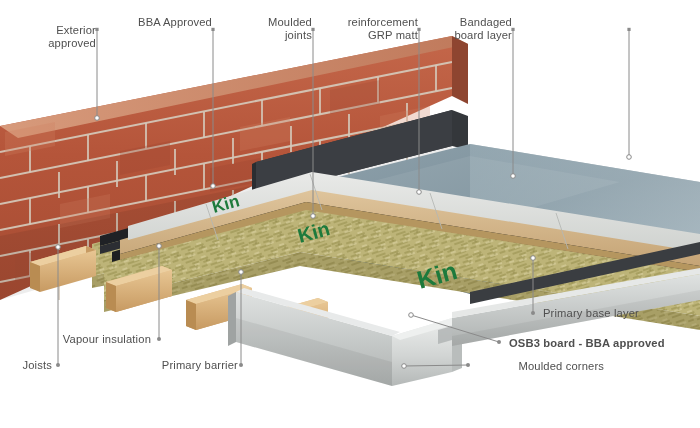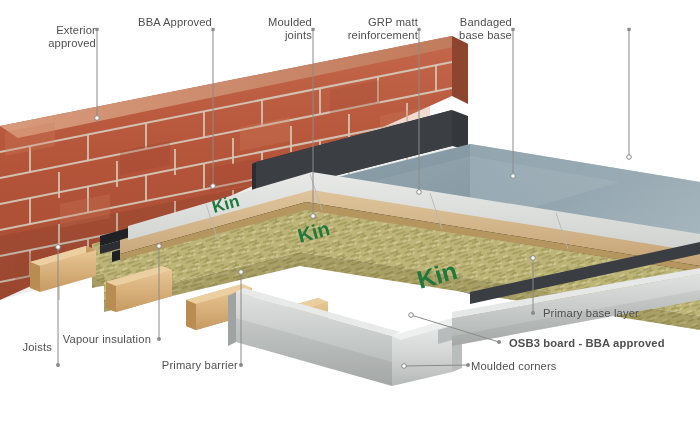--- a/index.html
+++ b/index.html
@@ -353,23 +353,23 @@
           <circle cx="241" cy="365" r="2" fill="#8a8a8a"></circle>
           <circle cx="241" cy="272" r="2.3" fill="#ffffff" stroke="#8a8a8a" stroke-width="1"></circle>
         </g>
     </g>
   </svg>
 
   <div id="labels">
       <div class="lbl r" style="left: 14px; top: 16px; width: 82px; color: rgb(79, 79, 79); margin-top: 8px;"><div>Exterior</div><div>approved</div></div>
       <div class="lbl r" style="left: 118px; top: 16px; width: 94px; color: rgb(79, 79, 79);"><div>BBA Approved</div></div>
       <div class="lbl r" style="left: 238px; top: 16px; width: 74px; color: rgb(79, 79, 79);"><div>Moulded</div><div>joints</div></div>
-      <div class="lbl r" style="left: 322px; top: 16px; width: 96px; color: rgb(79, 79, 79);"><div>GRP matt</div><div>reinforcement</div></div>
-      <div class="lbl r" style="left: 436px; top: 16px; width: 76px; color: rgb(79, 79, 79);"><div>Bandaged</div><div>base base</div></div>
+      <div class="lbl r" style="left: 322px; top: 16px; width: 96px; color: rgb(79, 79, 79);"><div>reinforcement</div><div>GRP matt</div></div>
+      <div class="lbl r" style="left: 436px; top: 16px; width: 76px; color: rgb(79, 79, 79);"><div>Bandaged</div><div>board layer</div></div>
       <div class="lbl r" style="left: 528px; top: 16px; width: 98px; color: rgb(79, 79, 79);"></div>
       <div class="lbl l" style="left: 543px; top: 307px; width: 130px; color: rgb(79, 79, 79);"><div>Primary base layer</div></div>
       <div class="lbl l" style="left: 509px; top: 337px; width: 180px; color: rgb(79, 79, 79); font-weight: bold;"><div>OSB3 board - BBA approved</div></div>
-      <div class="lbl l" style="left: 471px; top: 360px; width: 120px; color: rgb(79, 79, 79);"><div>Moulded corners</div></div>
-      <div class="lbl r" style="left: 8px; top: 341px; width: 44px; color: rgb(79, 79, 79);"><div>Joists</div></div>
+      <div class="lbl l" style="left: 484px; top: 360px; width: 120px; color: rgb(79, 79, 79); text-align: right;"><div>Moulded corners</div></div>
+      <div class="lbl r" style="left: 8px; top: 359px; width: 44px; color: rgb(79, 79, 79);"><div>Joists</div></div>
       <div class="lbl r" style="left: 61px; top: 333px; width: 90px; color: rgb(79, 79, 79);"><div>Vapour insulation</div></div>
       <div class="lbl r" style="left: 150px; top: 359px; width: 88px; color: rgb(79, 79, 79);"><div>Primary barrier</div></div>
     </div>
 </div>
 
 </body></html>

